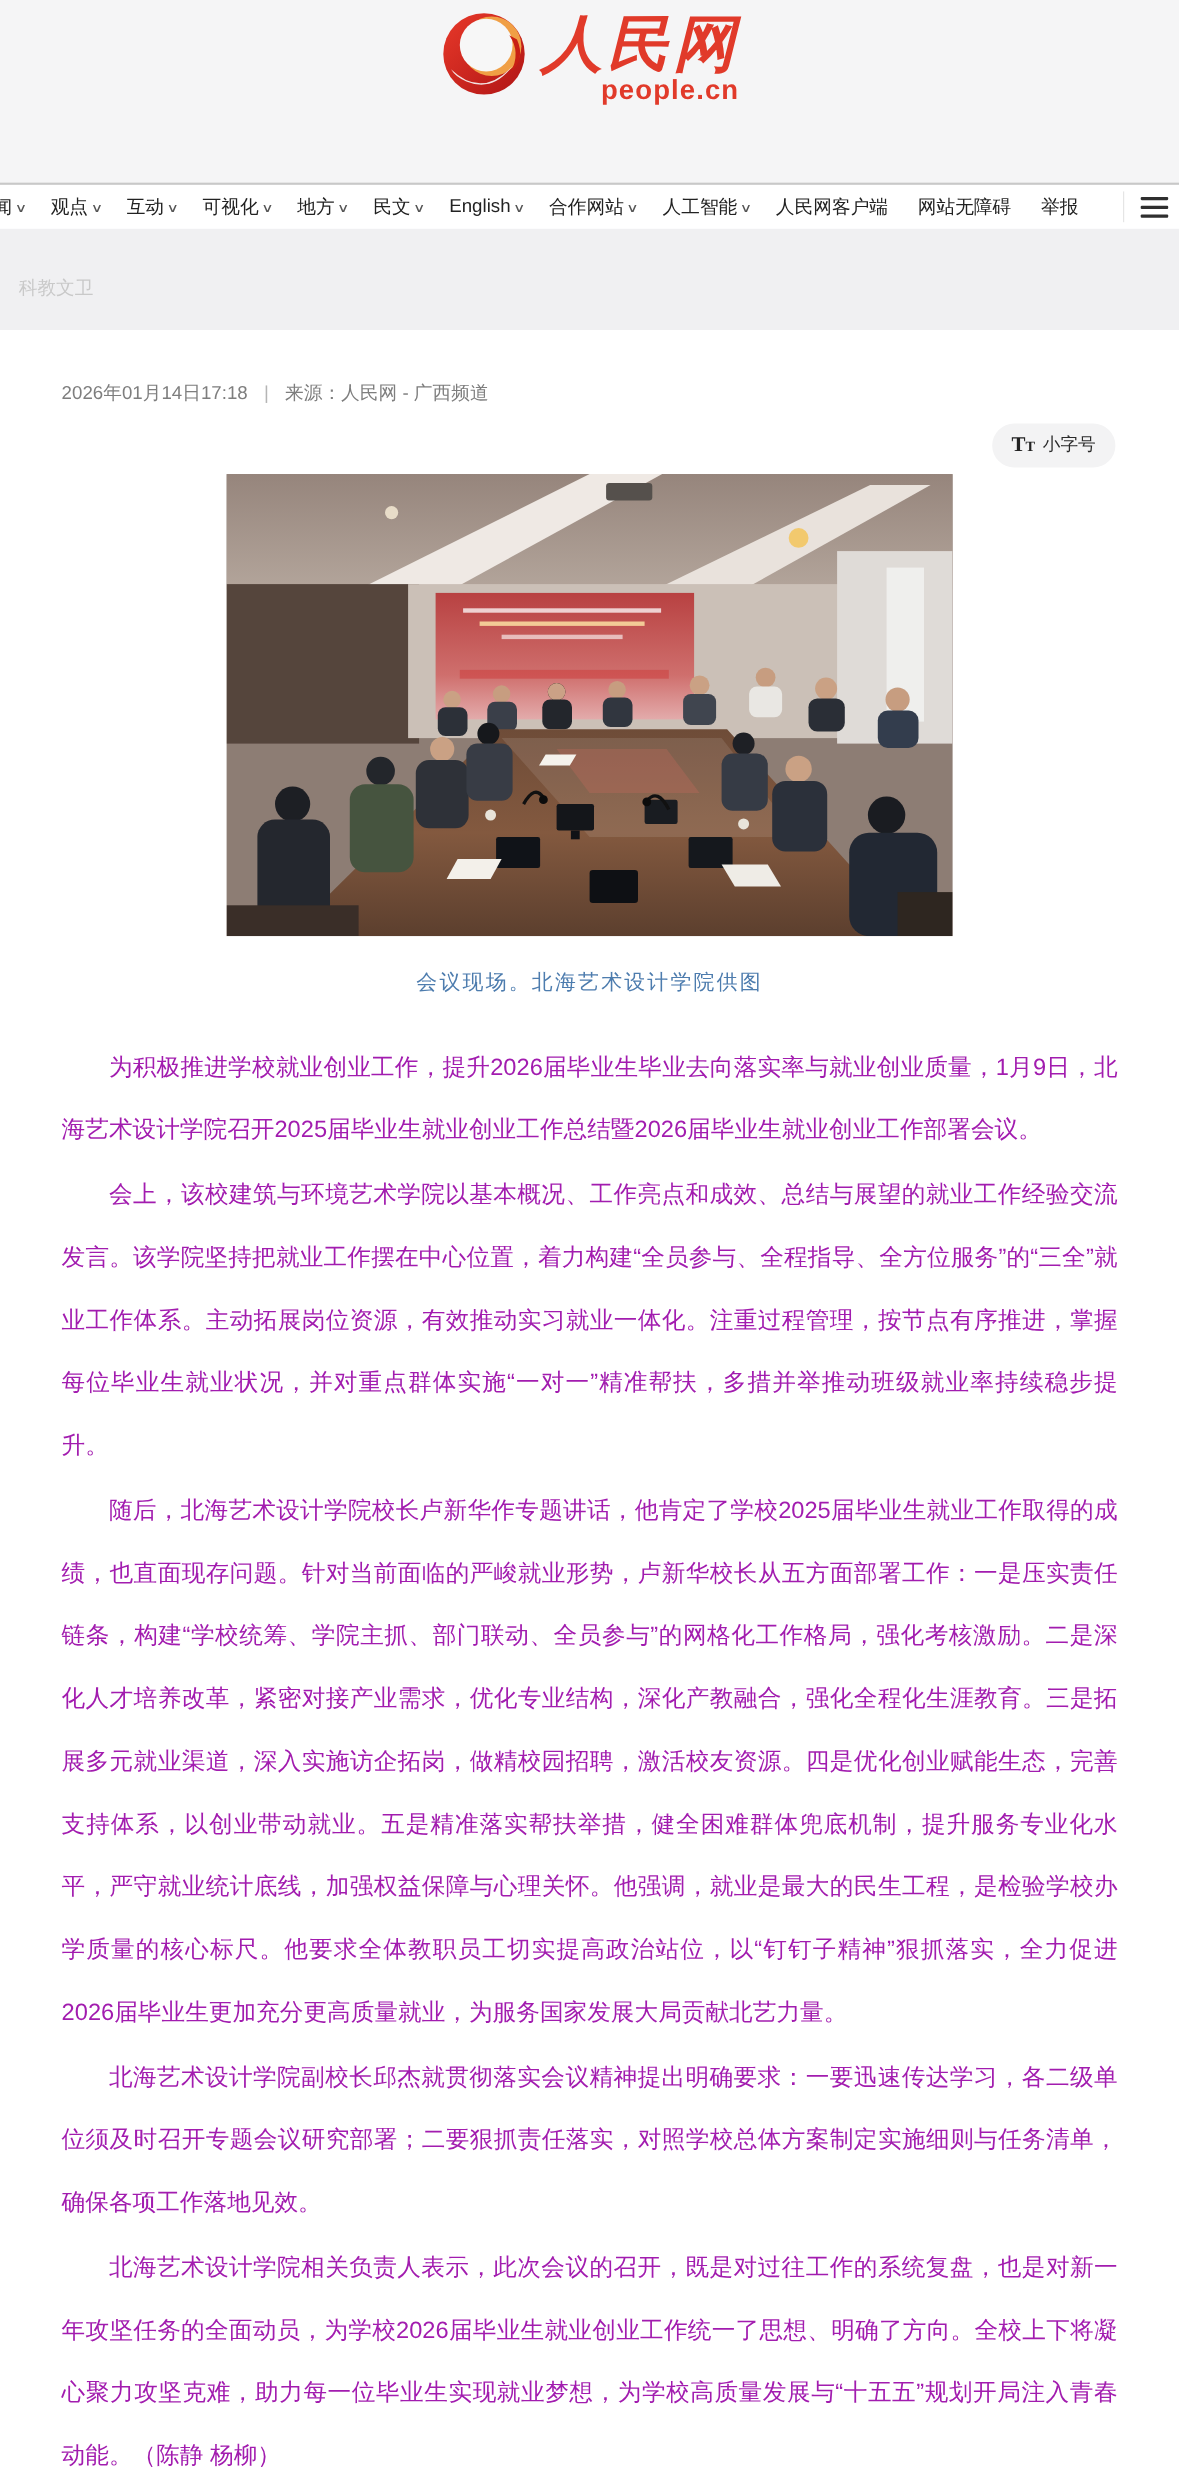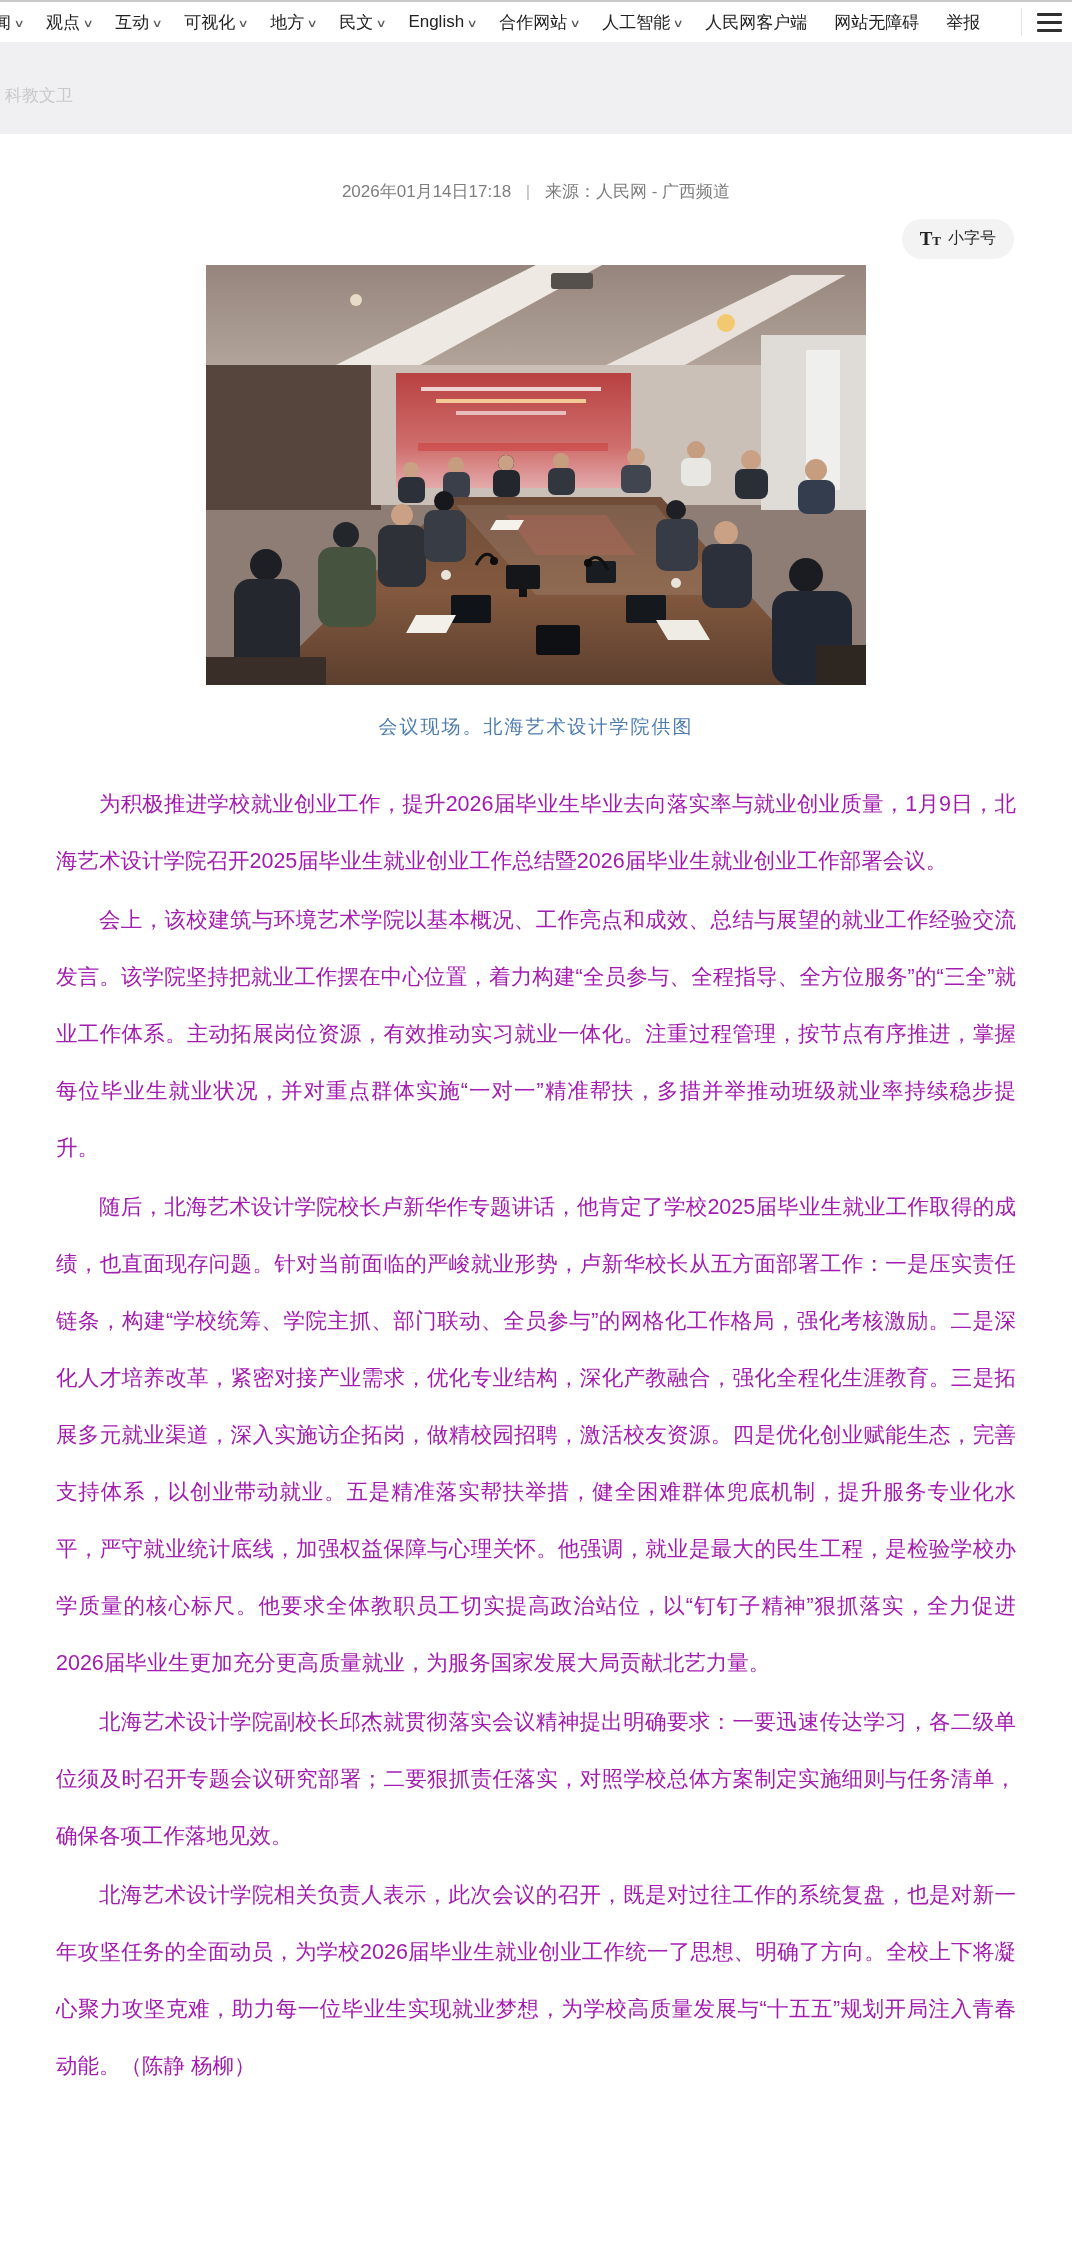--- a/index.html
+++ b/index.html
@@ -18,27 +18,27 @@
   .nav-items{display:flex;align-items:center;gap:23px;flex:1;margin-left:-6px;white-space:nowrap;overflow:hidden;}
   .nav-item{display:flex;align-items:center;gap:4px;cursor:pointer;}
   .chev{font-size:11px;color:#555;transform:scaleX(1.4);display:inline-block;margin-top:2px;}
   .nav-right{display:flex;align-items:center;flex:0 0 auto;}
   .nav-divider{width:1px;height:28px;background:#e3e3e3;margin:0 15px 0 6px;}
   .menu-icon{width:25px;display:flex;flex-direction:column;gap:5px;margin-right:10px;cursor:pointer;}
   .menu-icon i{display:block;height:3px;background:#2f2f2f;border-radius:1px;}
 
   
   .substrip{background:#f0f0f2;height:92px;box-sizing:border-box;padding-top:42px;}
-  .breadcrumb{color:#c9c9c9;font-size:17px;padding-left:5px;cursor:pointer;display:inline-block;}
+  .breadcrumb{color:#c9c9c9;font-size:17px;padding-left:17px;cursor:pointer;display:inline-block;}
 
   
   .content{background:#fff;padding:46px 56px 14px;}
   .title{margin:0 0 27px;text-align:center;font-size:35px;font-weight:400;color:#1c1c1c;letter-spacing:1px;}
   .subtitle{text-align:center;font-size:20px;color:#9c9c9c;margin-bottom:42px;}
-  .meta{text-align:center;font-size:17px;color:#7e7e7e;}
+  .meta{text-align:left;font-size:17px;color:#7e7e7e;}
   .meta .sep{margin:0 10px;color:#b5b5b5;}
   .toolbar{display:flex;justify-content:flex-end;margin:16px 2px 0 0;}
   .font-pill{border:none;background:#f3f3f4;border-radius:20px;padding:9px 18px;font-size:16px;color:#2a2a2a;display:flex;align-items:flex-start;gap:7px;cursor:pointer;font-family:inherit;}
   .tt{font-family:"Liberation Serif",serif;font-weight:bold;color:#222;}
   .tt .t1{font-size:19px;}
   .tt .t2{font-size:13px;}
 
   figure{margin:6px auto 0;width:660px;}
   .photo{width:660px;height:420px;display:block;background:#8d7d74;}
   figcaption{text-align:center;font-family:"Liberation Serif",serif;color:#4d7cae;font-size:19px;margin-top:29px;letter-spacing:2px;}
@@ -46,20 +46,41 @@
   .article-body{margin-top:36px;}
   .article-body p{font-size:21.5px;line-height:57px;color:#a21caf;text-align:justify;text-indent:2em;margin:0 0 2px;}
 
   .editor-note{text-align:right;font-size:15px;color:#6b6b6b;margin-top:22px;padding-right:2px;}
 </style>
 </head>
 <body>
 
 <div class="page">
 
+  <div class="site-header">
+    <div class="logo">
+      <svg width="80" height="80" viewBox="0 0 80 80">
+        <defs>
+          <linearGradient id="lgr" x1="0" y1="0" x2="1" y2="1">
+            <stop offset="0" stop-color="#e8392a"></stop>
+              <stop offset="1" stop-color="#b01515"></stop>
+          </linearGradient>
+        </defs>
+        <circle cx="40" cy="41" r="37" fill="url(#lgr)"></circle>
+        <circle cx="47" cy="34" r="27" fill="#f09f45"></circle>
+        <circle cx="42" cy="33" r="24" fill="#f7f7f7"></circle>
+        <path d="M10 55 Q 38 82 66 52 Q 48 76 24 66 Q 14 62 10 55 Z" fill="#f7f7f7" opacity="0.9"></path>
+        <path d="M63 24 Q 74 40 64 58 Q 78 46 70 28 Z" fill="#c81f14"></path>
+      </svg>
+      <div class="logo-text">
+        <span class="logo-cn">人民网</span>
+        <span class="logo-en">people.cn</span>
+      </div>
+    </div>
+  </div>
 
   <div class="navbar">
     <div class="nav-items">
       <span class="nav-item">
           <span>闻</span>
           <span class="chev">∨</span>
         </span>
       <span class="nav-item">
           <span>观点</span>
           <span class="chev">∨</span>

